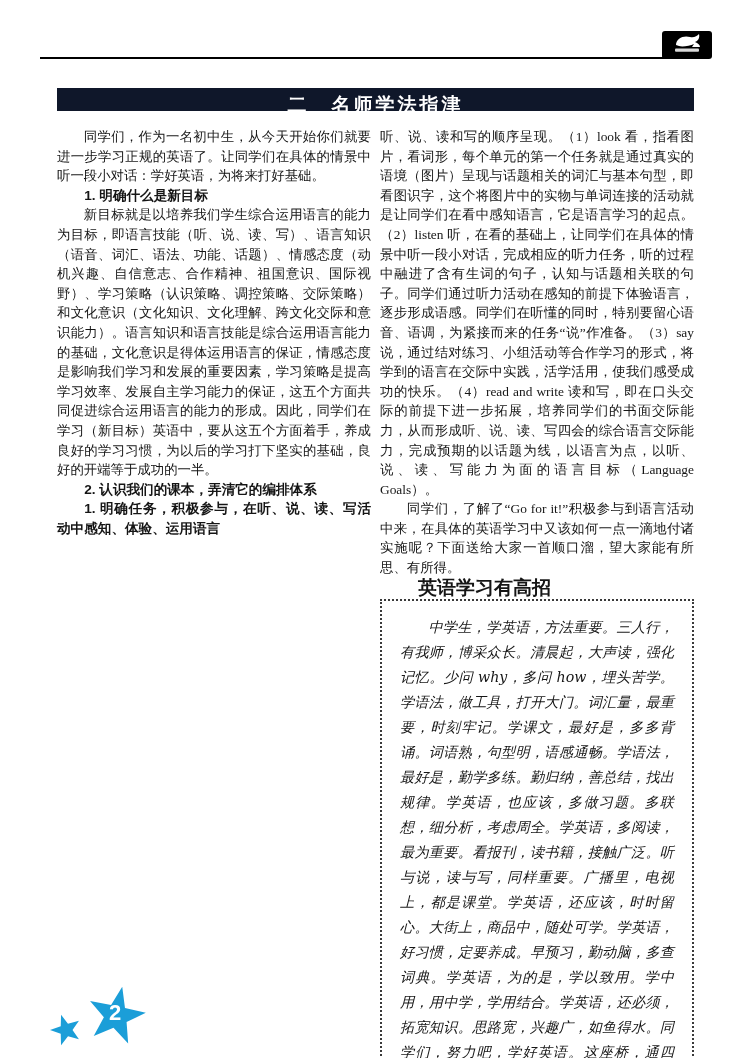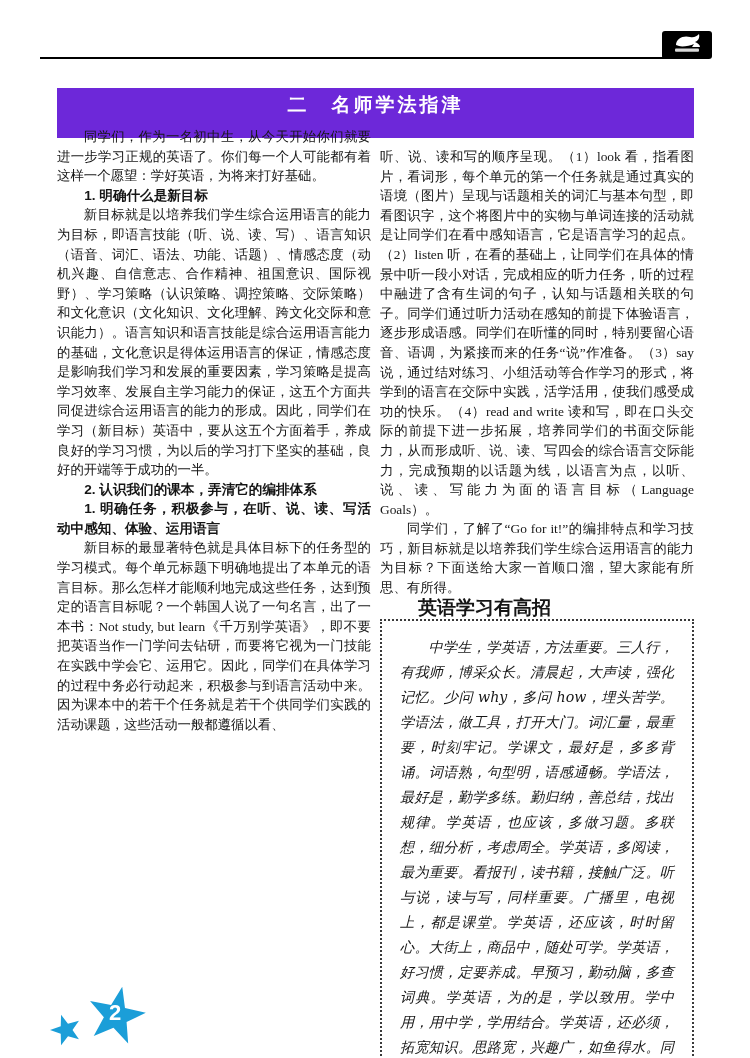--- a/index.html
+++ b/index.html
@@ -15,29 +15,29 @@
     font-family:"Liberation Sans","DejaVu Sans",sans-serif;font-weight:bold;
     font-size:17px;letter-spacing:1px;white-space:nowrap;
   }
   .header-rule{position:absolute;left:0;right:46px;top:27px;border-top:2px solid #000;}
   .logo-box{
     position:absolute;right:0;top:1px;width:50px;height:28px;background:#000;
     border-radius:3px;display:flex;align-items:center;justify-content:center;
   }
   
   .banner{
-    position:absolute;top:88px;left:57px;width:637px;height:50px;background:#6d28d9;
+    position:absolute;top:88px;left:57px;width:637px;height:23px;background:#0f172a;
     color:#fff;font-family:"Liberation Sans","DejaVu Sans",sans-serif;font-weight:bold;
     font-size:19px;letter-spacing:3px;text-align:center;line-height:33px;
   }
   
   .columns{position:absolute;top:127px;left:57px;width:637px;display:flex;gap:9px;}
   .col{width:314px;font-size:13.4px;line-height:19.6px;text-align:justify;}
   .col p{margin:0;text-indent:2em;}
-  .col p.noindent{text-indent:0;margin-top:20px;}
+  .col p.noindent{text-indent:0;}
   .num-heading{
     font-family:"Liberation Sans","DejaVu Sans",sans-serif;font-weight:bold;
     text-indent:2em;margin:0;font-size:13.6px;line-height:19.6px;text-align:justify;
   }
   .box-title{
     text-align:left;font-family:Liberation Sans, sans-serif;
     font-weight:bold;font-size:19px;margin:5px 0 7px;text-indent:0;
   }
   .rhyme-box{
     border:2px dotted #3a3a3a;padding:6px 10px 8px;margin-top:2px;
@@ -68,31 +68,30 @@
   </div>
 </div>
 
 <div class="banner">
   <span>二　名师学法指津</span>
 </div>
 
 <div class="columns">
 
   <div class="col">
-    <p>同学们，作为一名初中生，从今天开始你们就要进一步学习正规的英语了。你们每一个人可能都有着这样一个愿望：学好英语，为将来打好基础。</p>
+    <p>同学们，作为一名初中生，从今天开始你们就要进一步学习正规的英语了。让同学们在具体的情景中听一段小对话：学好英语，为将来打好基础。</p>
     <p class="num-heading">1. 明确什么是新目标</p>
     <p>新目标就是以培养我们学生综合运用语言的能力为目标，即语言技能（听、说、读、写）、语言知识（语音、词汇、语法、功能、话题）、情感态度（动机兴趣、自信意志、合作精神、祖国意识、国际视野）、学习策略（认识策略、调控策略、交际策略）和文化意识（文化知识、文化理解、跨文化交际和意识能力）。语言知识和语言技能是综合运用语言能力的基础，文化意识是得体运用语言的保证，情感态度是影响我们学习和发展的重要因素，学习策略是提高学习效率、发展自主学习能力的保证，这五个方面共同促进综合运用语言的能力的形成。因此，同学们在学习（新目标）英语中，要从这五个方面着手，养成良好的学习习惯，为以后的学习打下坚实的基础，良好的开端等于成功的一半。</p>
     <p class="num-heading">2. 认识我们的课本，弄清它的编排体系</p>
     <p class="num-heading">1. 明确任务，积极参与，在听、说、读、写活动中感知、体验、运用语言</p>
-    <p>新目标的最显著特色就是具体目标下的任务型的学习模式。每个单元标题下明确地提出了本单元的语言目标。那么怎样才能顺利地完成这些任务，达到预定的语言目标呢？一个韩国人说了一句名言，出了一本书：Not study, but learn《千万别学英语》，即不要把英语当作一门学问去钻研，而要将它视为一门技能在实践中学会它、运用它。因此，同学们在具体学习的过程中务必行动起来，积极参与到语言活动中来。因为课本中的若干个任务就是若干个供同学们实践的活动课题，这些活动一般都遵循以看、</p>
   </div>
 
   <div class="col">
     <p class="noindent">听、说、读和写的顺序呈现。（1）look 看，指看图片，看词形，每个单元的第一个任务就是通过真实的语境（图片）呈现与话题相关的词汇与基本句型，即看图识字，这个将图片中的实物与单词连接的活动就是让同学们在看中感知语言，它是语言学习的起点。（2）listen 听，在看的基础上，让同学们在具体的情景中听一段小对话，完成相应的听力任务，听的过程中融进了含有生词的句子，认知与话题相关联的句子。同学们通过听力活动在感知的前提下体验语言，逐步形成语感。同学们在听懂的同时，特别要留心语音、语调，为紧接而来的任务“说”作准备。（3）say 说，通过结对练习、小组活动等合作学习的形式，将学到的语言在交际中实践，活学活用，使我们感受成功的快乐。（4）read and write 读和写，即在口头交际的前提下进一步拓展，培养同学们的书面交际能力，从而形成听、说、读、写四会的综合语言交际能力，完成预期的以话题为线，以语言为点，以听、说、读、写能力为面的语言目标（Language Goals）。</p>
-    <p>同学们，了解了“Go for it!”的编排特点和学习技巧，新目标就是以培养我们学生综合运用语言的能力为目标？下面送给大家一首顺口溜，望大家能有所思、有所得。</p>
+    <p>同学们，了解了“Go for it!”积极参与到语言活动中来，在具体的英语学习中又该如何一点一滴地付诸实施呢？下面送给大家一首顺口溜，望大家能有所思、有所得。</p>
     <p class="box-title">英语学习有高招</p>
     <div class="rhyme-box">
       <p>中学生，学英语，方法重要。三人行，有我师，博采众长。清晨起，大声读，强化记忆。少问 why，多问 how，埋头苦学。学语法，做工具，打开大门。词汇量，最重要，时刻牢记。学课文，最好是，多多背诵。词语熟，句型明，语感通畅。学语法，最好是，勤学多练。勤归纳，善总结，找出规律。学英语，也应该，多做习题。多联想，细分析，考虑周全。学英语，多阅读，最为重要。看报刊，读书籍，接触广泛。听与说，读与写，同样重要。广播里，电视上，都是课堂。学英语，还应该，时时留心。大街上，商品中，随处可学。学英语，好习惯，定要养成。早预习，勤动脑，多查词典。学英语，为的是，学以致用。学中用，用中学，学用结合。学英语，还必须，拓宽知识。思路宽，兴趣广，如鱼得水。同学们，努力吧，学好英语。这座桥，通四方，前程远大。</p>
     </div>
   </div>
 
 </div>
 
 <div class="footer-stars">
   <svg width="140" height="72" viewBox="0 0 140 72">

